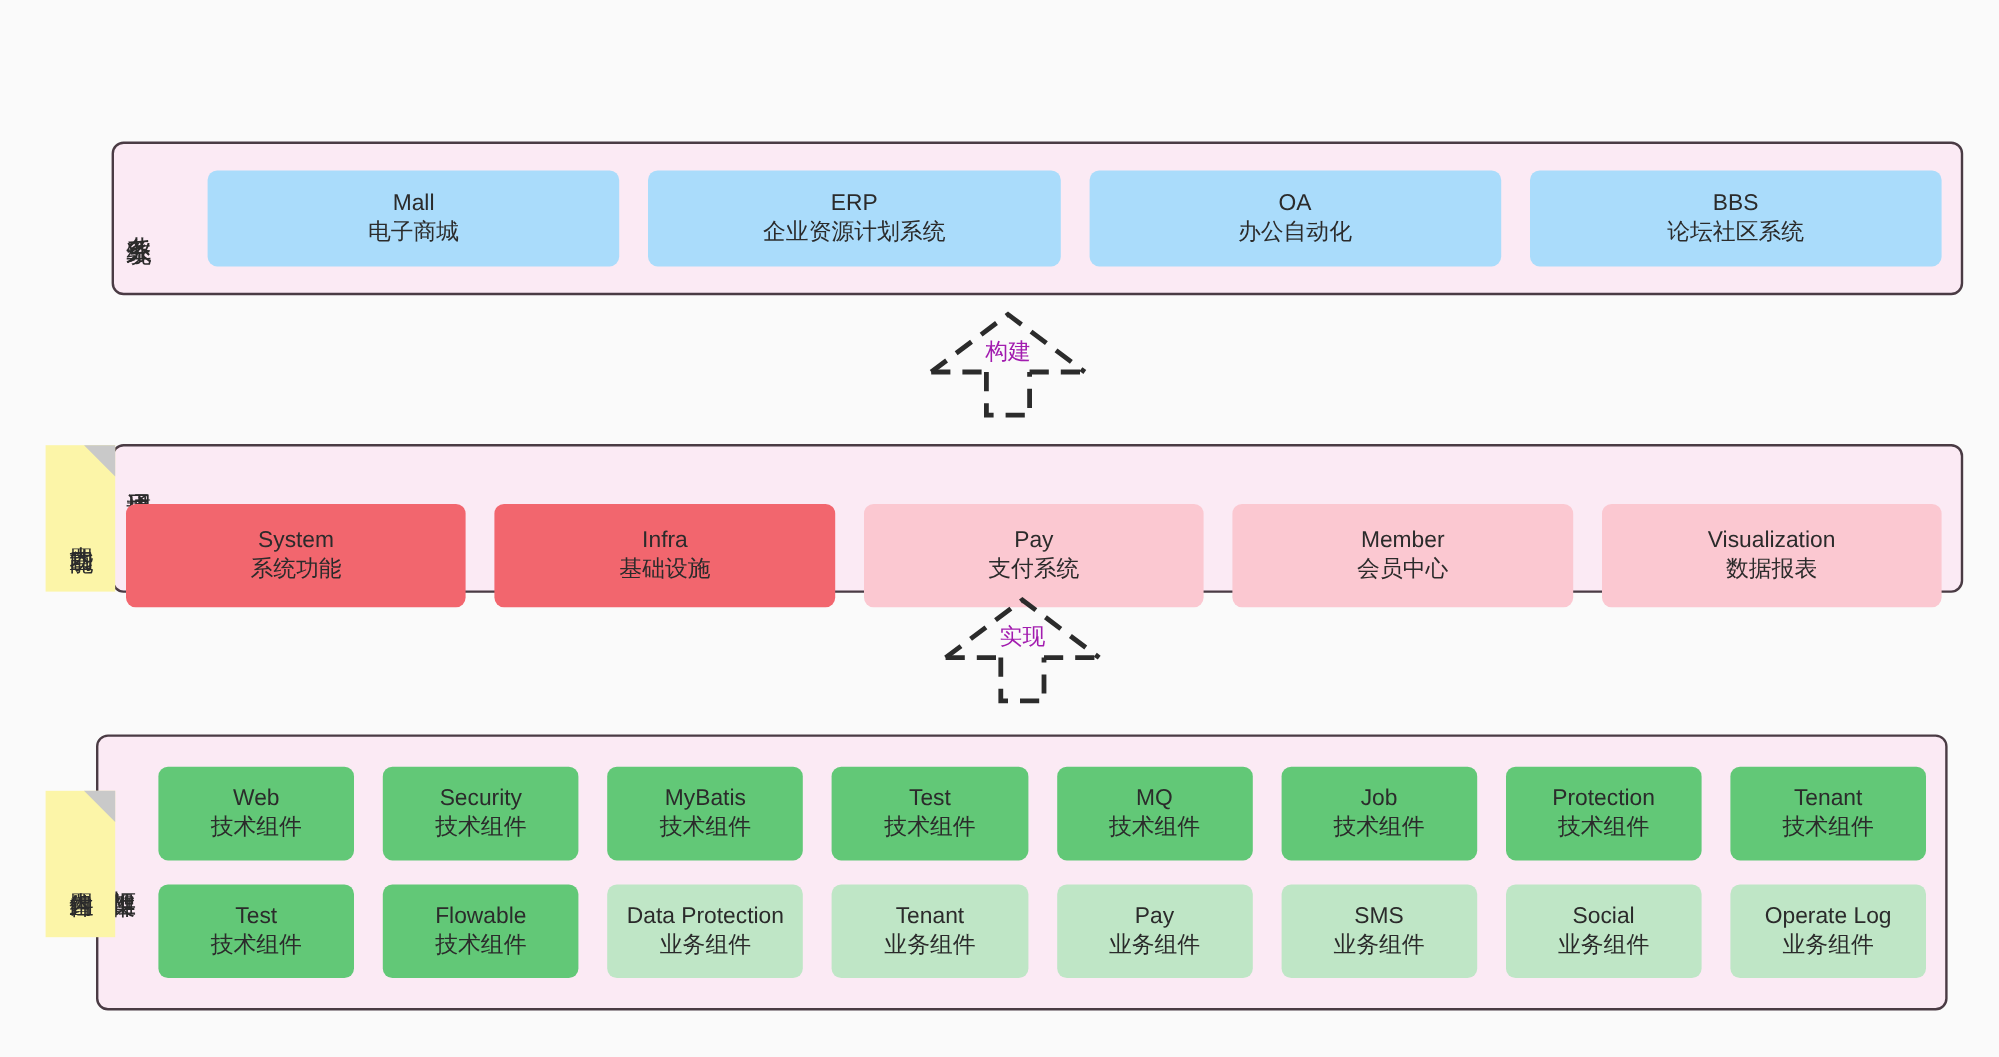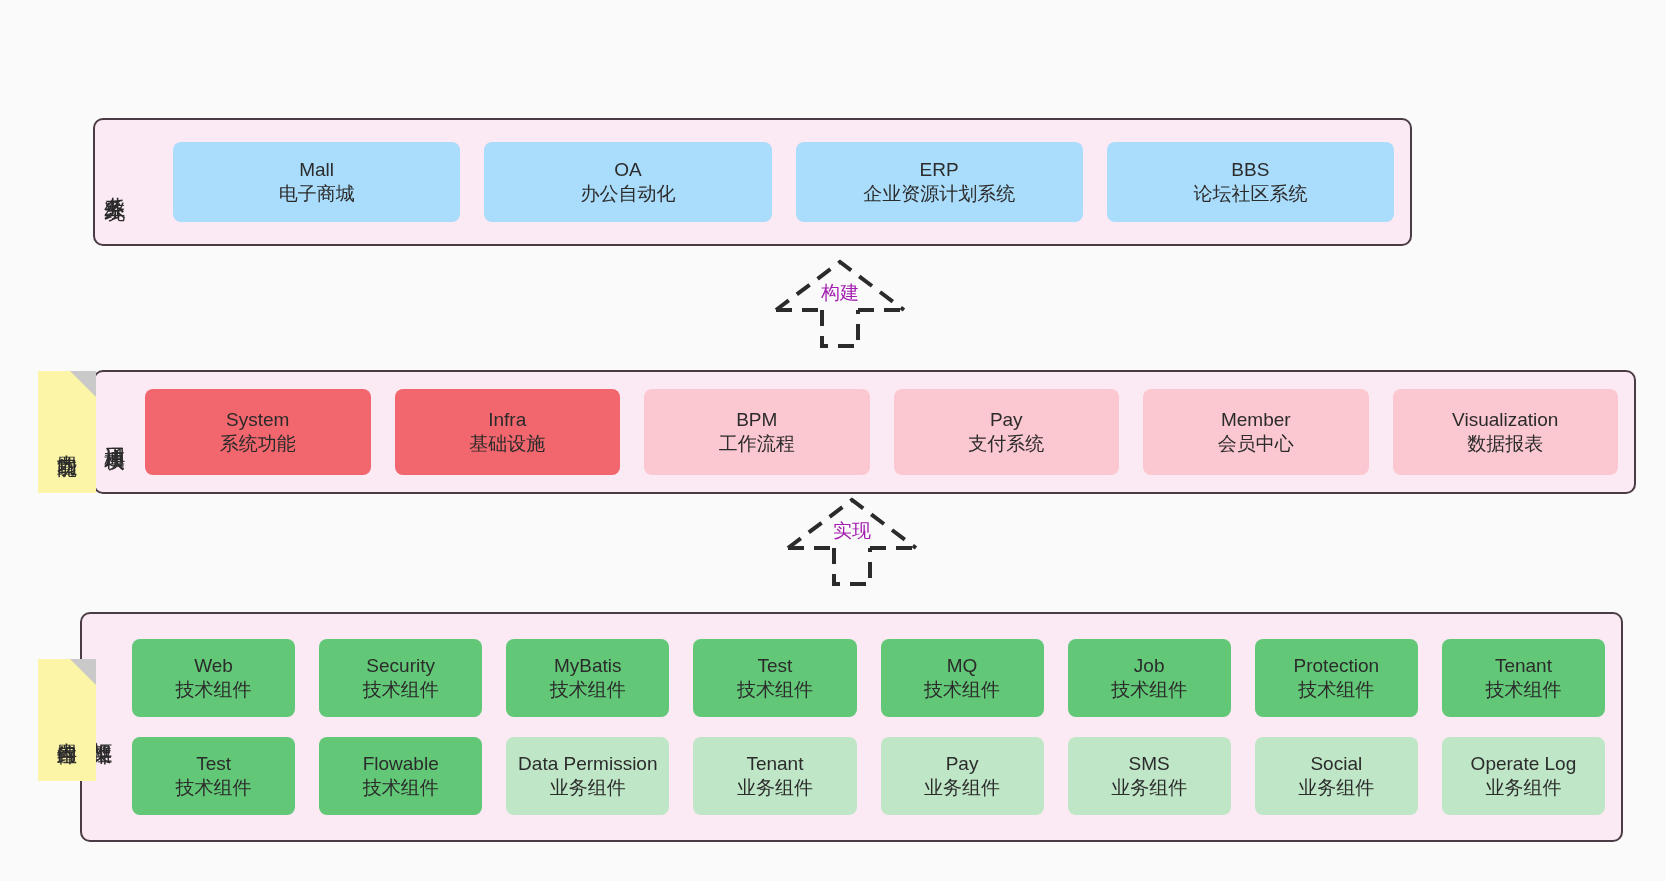--- a/index.html
+++ b/index.html
@@ -72,22 +72,22 @@
   .card .t-en { display: block; }
   .card .t-cn { display: block; }
 
   .card.blue      { background: #aadcfb; height: 80px; }
   .card.red       { background: #f2666e; height: 86px; }
   .card.pink      { background: #fbc8d1; height: 86px; }
   .card.green     { background: #62c877; height: 78px; }
   .card.lightgreen{ background: #bfe6c6; height: 78px; }
 
   
-  #layer-business { left: 93px;  top: 118px; width: 1319px; height: 128px; gap: 28px; }
-  #layer-common   { left: 93px;  top: 370px; width: 1543px; height: 124px; }
+  #layer-business { left: 93px;  top: 118px; width: 1543px; height: 128px; gap: 28px; }
+  #layer-common   { left: 93px;  top: 370px; width: 1543px; height: 124px; flex-direction: column; }
   #layer-framework{ left: 80px;  top: 612px; width: 1543px; height: 230px; }
 
   #layer-business .layer-body { padding: 0 16px 0 10px; }
   #layer-common   .layer-body { padding: 0 16px 0 10px; }
 
   
   .note {
     position: absolute;
     background: #fcf5a8;
     width: 58px;
@@ -139,26 +139,26 @@
 
 <div class="layer" id="layer-business">
   <div class="layer-title">业务系统</div>
   <div class="layer-body">
     <div class="row">
       <div class="card blue">
         <span class="t-en">Mall</span>
         <span class="t-cn">电子商城</span>
       </div>
       <div class="card blue">
+        <span class="t-en">ERP</span>
+        <span class="t-cn">企业资源计划系统</span>
+      </div>
+      <div class="card blue">
         <span class="t-en">OA</span>
         <span class="t-cn">办公自动化</span>
-      </div>
-      <div class="card blue">
-        <span class="t-en">ERP</span>
-        <span class="t-cn">企业资源计划系统</span>
       </div>
       <div class="card blue">
         <span class="t-en">BBS</span>
         <span class="t-cn">论坛社区系统</span>
       </div>
     </div>
   </div>
 </div>
 
 <div class="uml-arrow" id="arrow-build">
@@ -177,24 +177,20 @@
     <div class="row">
       <div class="card red">
         <span class="t-en">System</span>
         <span class="t-cn">系统功能</span>
       </div>
       <div class="card red">
         <span class="t-en">Infra</span>
         <span class="t-cn">基础设施</span>
       </div>
       <div class="card pink">
-        <span class="t-en">BPM</span>
-        <span class="t-cn">工作流程</span>
-      </div>
-      <div class="card pink">
         <span class="t-en">Pay</span>
         <span class="t-cn">支付系统</span>
       </div>
       <div class="card pink">
         <span class="t-en">Member</span>
         <span class="t-cn">会员中心</span>
       </div>
       <div class="card pink">
         <span class="t-en">Visualization</span>
         <span class="t-cn">数据报表</span>
@@ -253,21 +249,21 @@
     <div class="row">
       <div class="card green">
         <span class="t-en">Test</span>
         <span class="t-cn">技术组件</span>
       </div>
       <div class="card green">
         <span class="t-en">Flowable</span>
         <span class="t-cn">技术组件</span>
       </div>
       <div class="card lightgreen">
-        <span class="t-en">Data Permission</span>
+        <span class="t-en">Data Protection</span>
         <span class="t-cn">业务组件</span>
       </div>
       <div class="card lightgreen">
         <span class="t-en">Tenant</span>
         <span class="t-cn">业务组件</span>
       </div>
       <div class="card lightgreen">
         <span class="t-en">Pay</span>
         <span class="t-cn">业务组件</span>
       </div>

